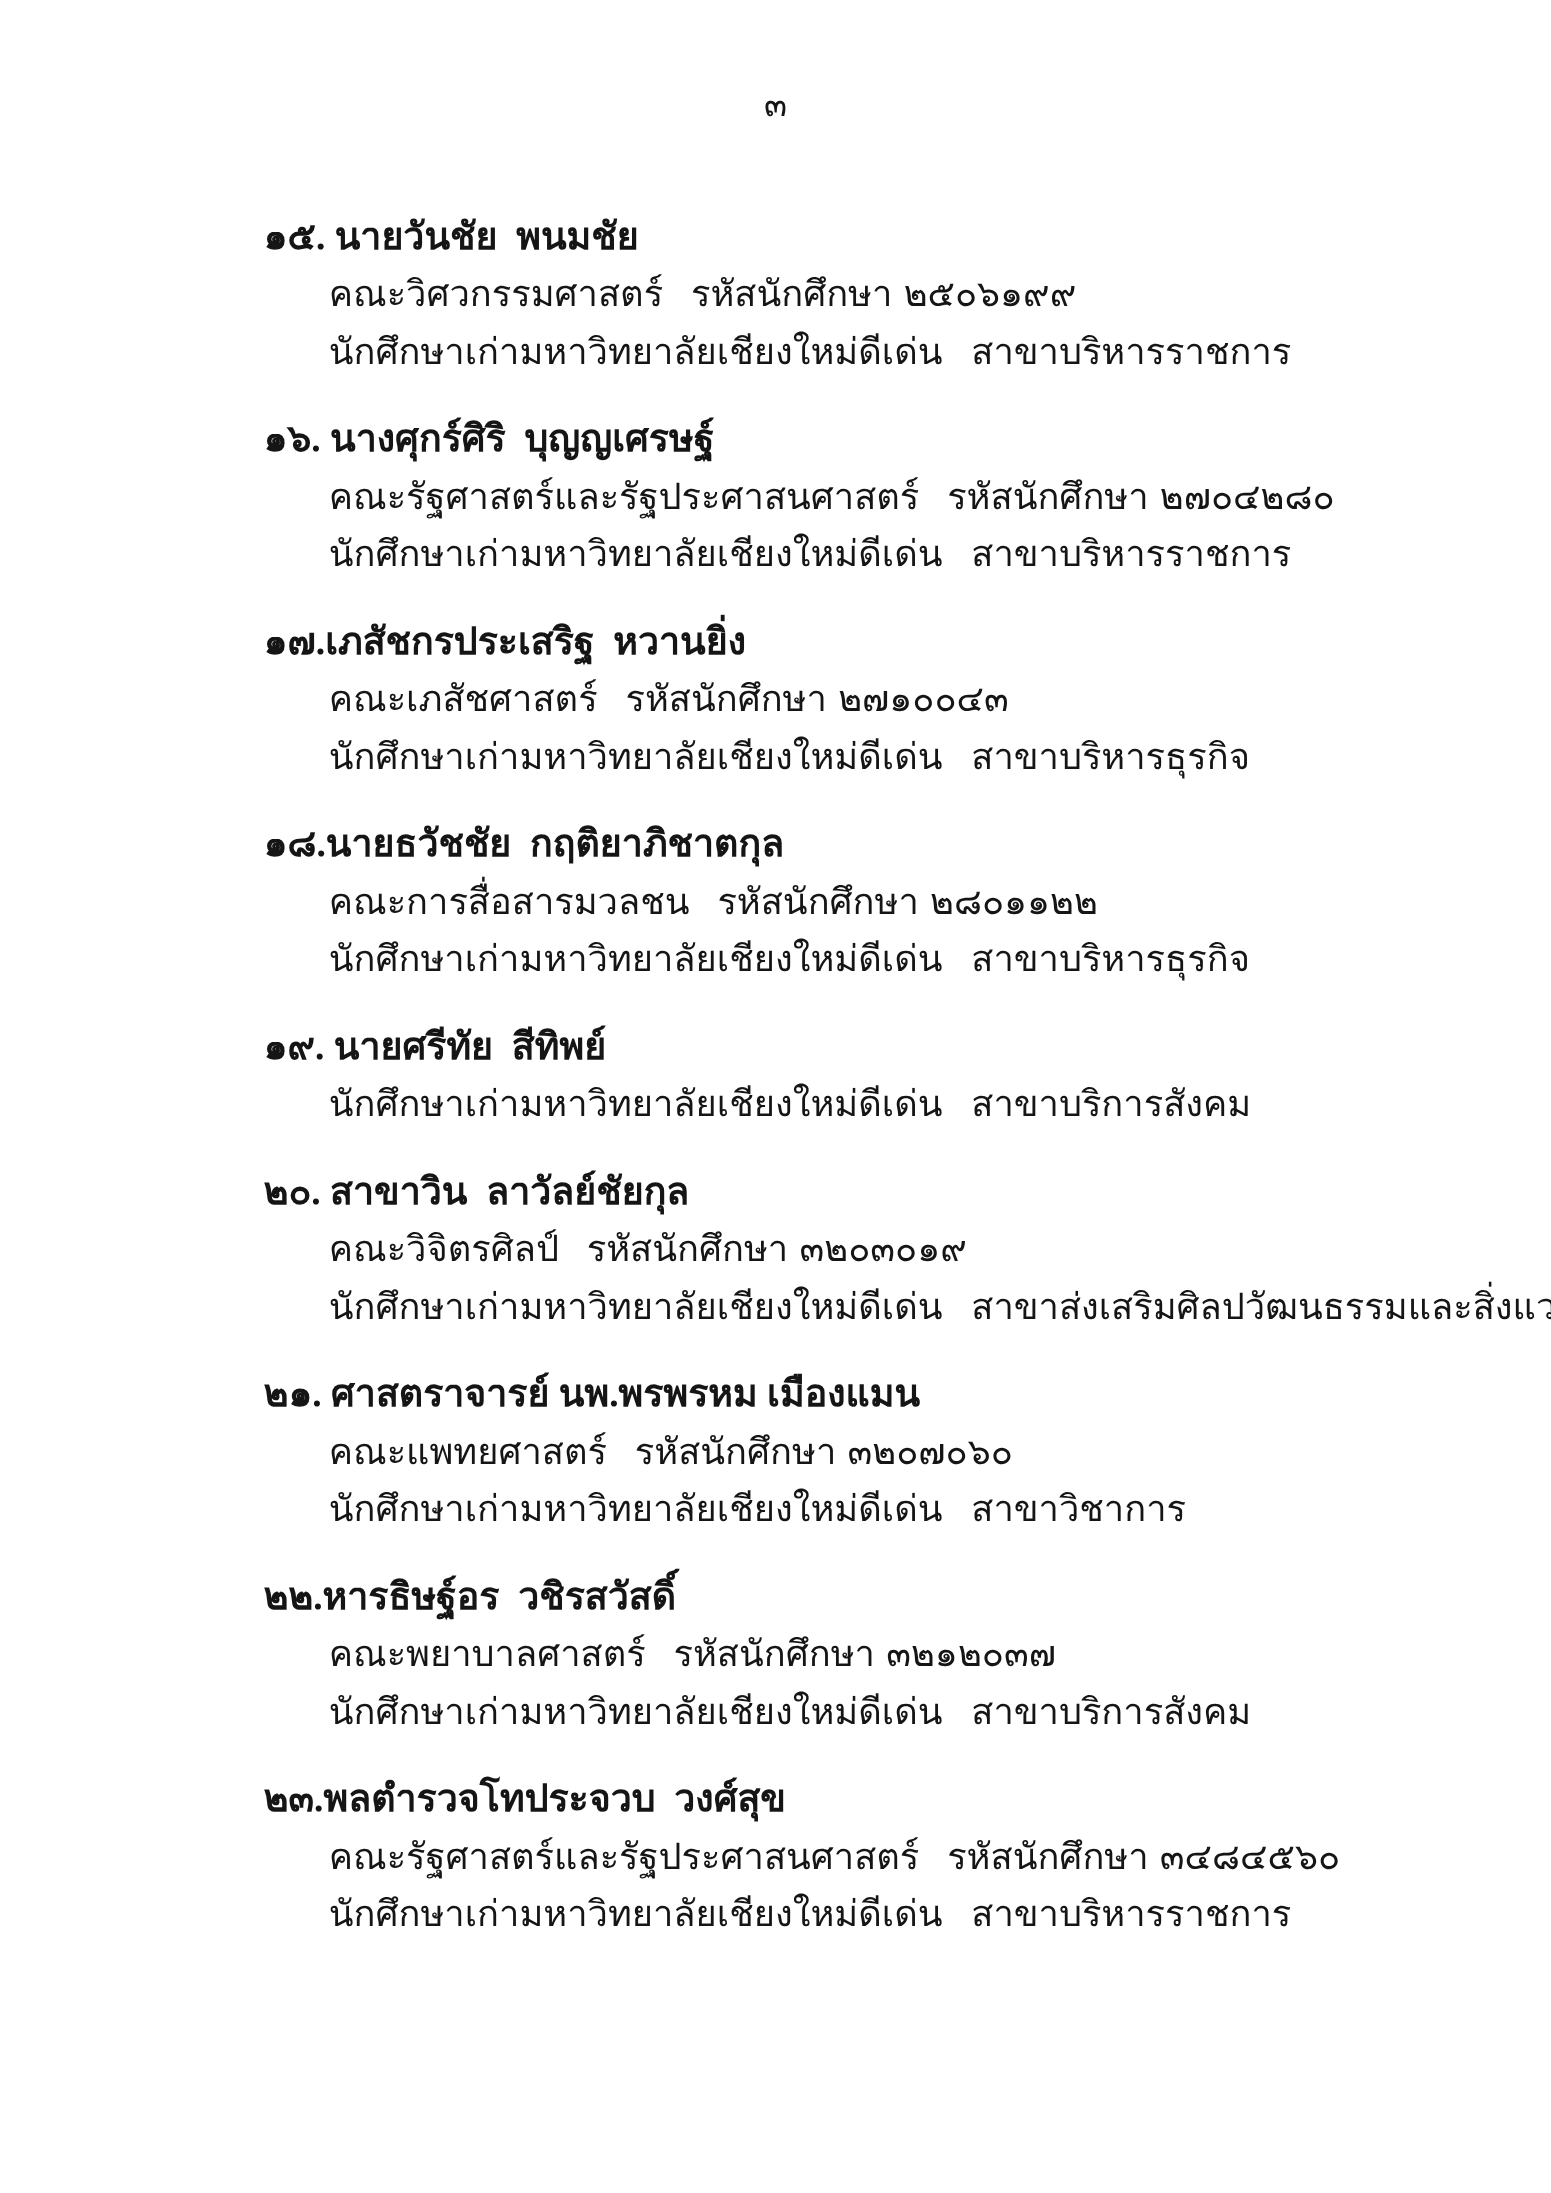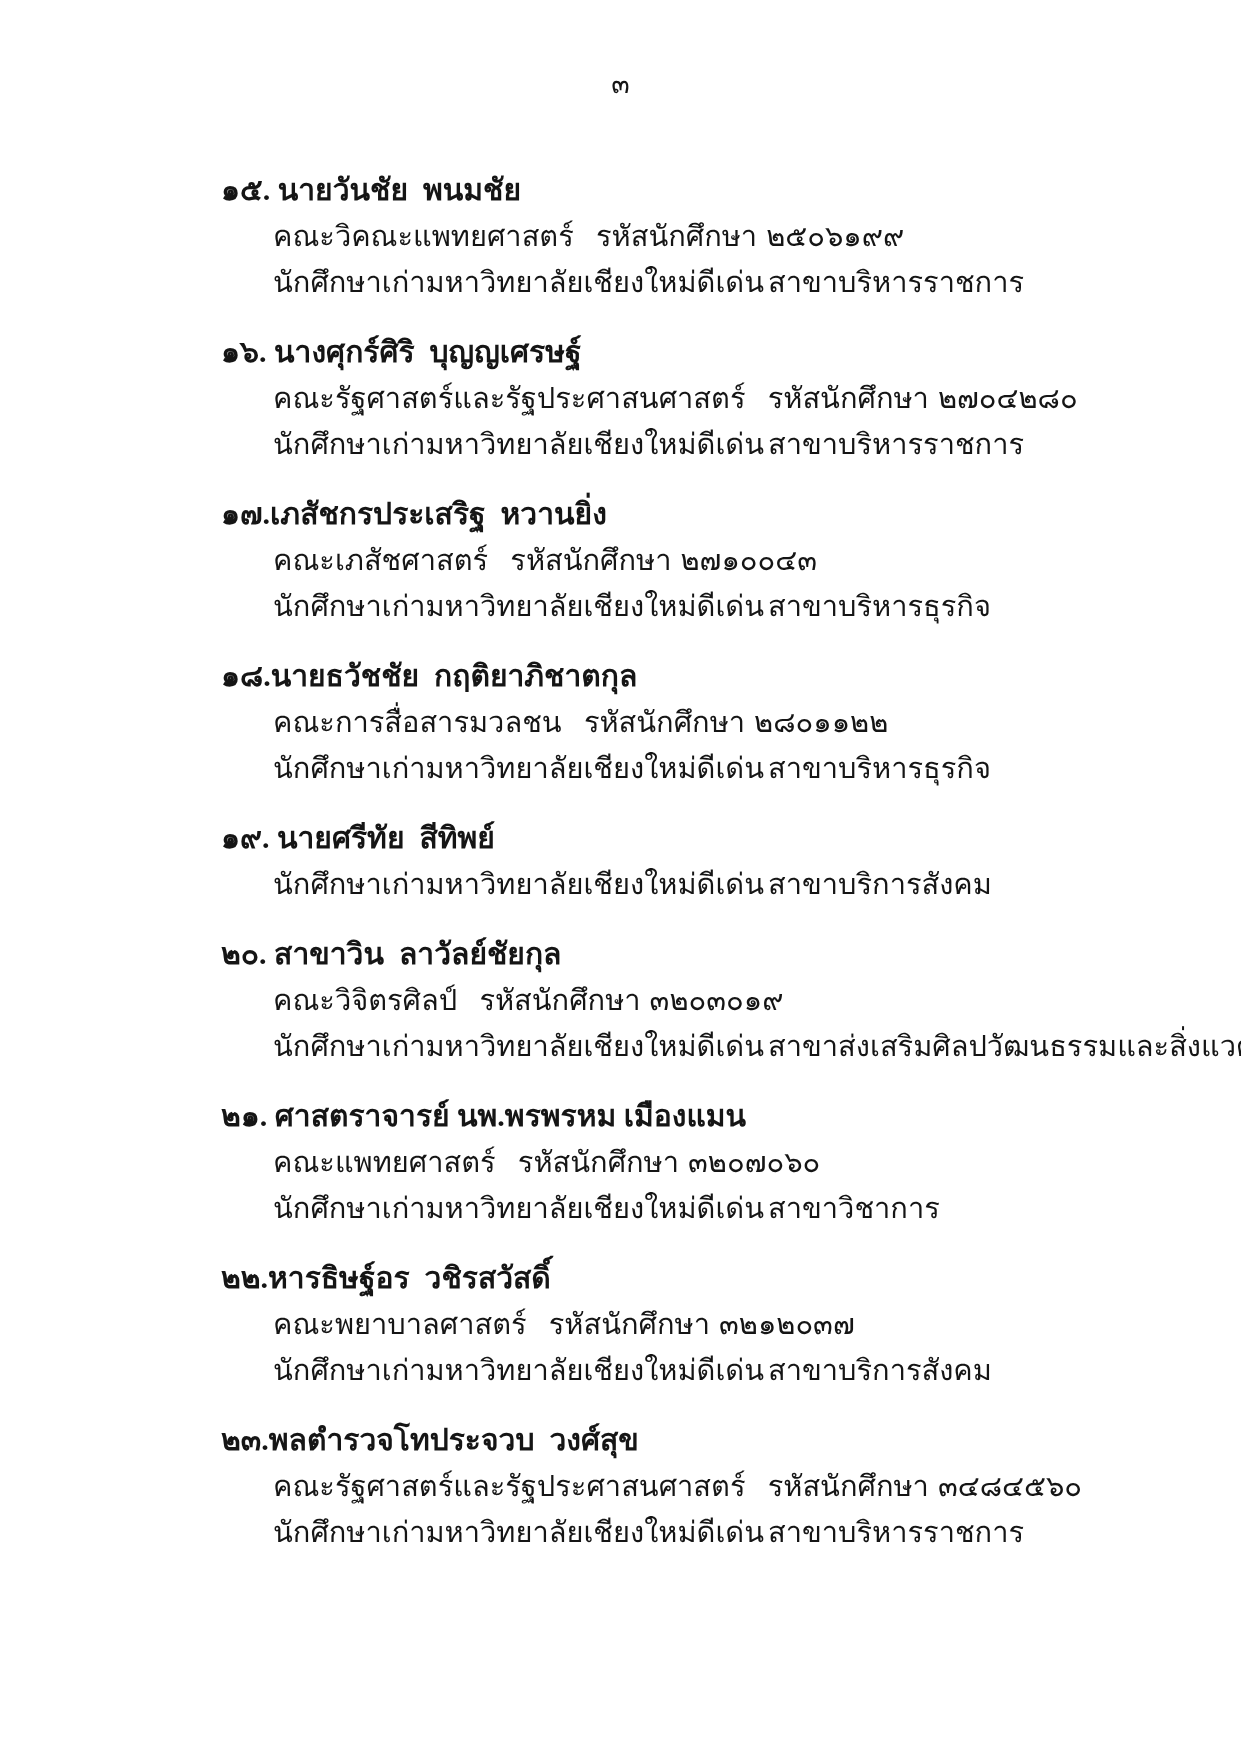--- a/index.html
+++ b/index.html
@@ -20,54 +20,54 @@
     top: 68px;
     left: 0;
     width: 100%;
     text-align: center;
     font-size: 27px;
     line-height: 32px;
   }
   .entries {
     position: absolute;
     top: 166px;
-    left: 221px;
+    left: 211px;
     width: 990px;
   }
   .entry {
     margin-bottom: 23px;
   }
   .name-line {
     font-weight: 700;
     font-size: 30px;
     line-height: 47px;
     white-space: pre;
   }
   .detail-line {
     font-size: 29px;
     line-height: 46px;
     padding-left: 52px;
     white-space: pre;
   }
   .id-label { margin-left: 15px; }
   .id-value { margin-left: 9px; }
-  .award-field { margin-left: 4px; }
+  .award-field { margin-left: 23px; }
 </style>
 </head>
 <body>
 
 <div>
 
   <div class="page-number">๓</div>
 
   <div class="entries">
 
     <div class="entry">
       <div class="name-line"><span>๑๕. </span><span>นายวันชัย  พนมชัย</span></div>
-      <div class="detail-line"><span>คณะวิคณะแพทยศาสตร์ </span><span class="id-label">รหัสนักศึกษา</span><span class="id-value">๒๕๐๖๑๙๙</span></div>
+      <div class="detail-line"><span>คณะวิศวกรรมศาสตร์ </span><span class="id-label">รหัสนักศึกษา</span><span class="id-value">๒๕๐๖๑๙๙</span></div>
       <div class="detail-line"><span>นักศึกษาเก่ามหาวิทยาลัยเชียงใหม่ดีเด่น</span><span class="award-field">สาขาบริหารราชการ</span></div>
     </div>
 
     <div class="entry">
       <div class="name-line"><span>๑๖. </span><span>นางศุกร์ศิริ  บุญญเศรษฐ์</span></div>
       <div class="detail-line"><span>คณะรัฐศาสตร์และรัฐประศาสนศาสตร์ </span><span class="id-label">รหัสนักศึกษา</span><span class="id-value">๒๗๐๔๒๘๐</span></div>
       <div class="detail-line"><span>นักศึกษาเก่ามหาวิทยาลัยเชียงใหม่ดีเด่น</span><span class="award-field">สาขาบริหารราชการ</span></div>
     </div>
 
     <div class="entry">

